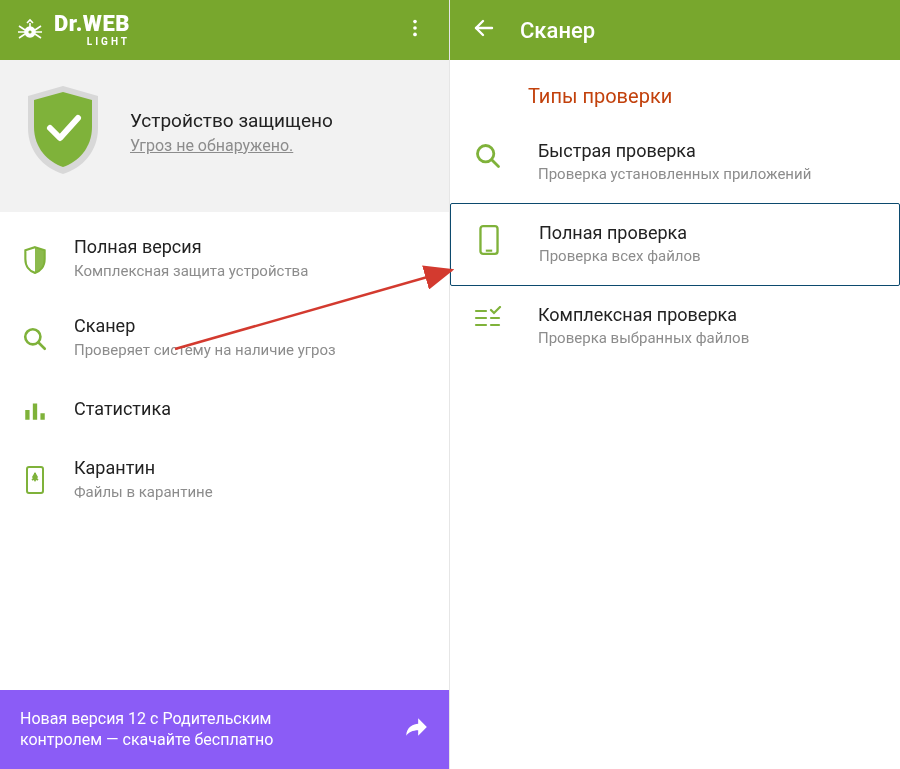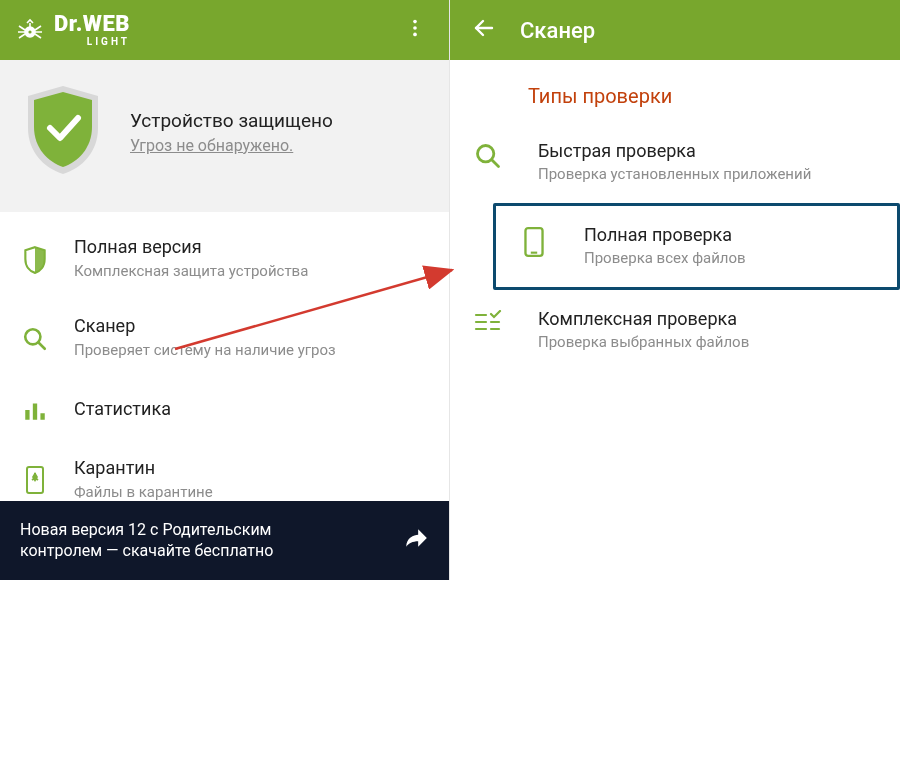--- a/index.html
+++ b/index.html
@@ -11,21 +11,21 @@
     overflow: hidden;
     position: relative;
   }
   .screens {
     display: flex;
     width: 900px;
     height: 769px;
   }
   .screen {
     width: 450px;
-    height: 580px;
+    height: 769px;
     background: #fff;
     position: relative;
     border-right: 1px solid #e6e6e6;
   }
   .screen:last-child { border-right: none; }
 
   
   .appbar {
     height: 60px;
     background: #78a72d;
@@ -74,21 +74,21 @@
     cursor: pointer;
   }
   .menu-item .mi-icon { width: 30px; display:flex; justify-content:center; margin-top:2px; }
   .menu-item .mi-text .mi-title { font-size: 18px; color: #222; }
   .menu-item .mi-text .mi-sub { font-size: 15px; color: #8c8c8c; margin-top: 4px; line-height: 1.35; max-width: 340px; }
 
   
   .footer-banner {
     position: absolute;
     left: 0; right: 0; bottom: 0;
-    background: #0f172a;
+    background: #8b5cf6;
     color: #fff;
     display: flex;
     align-items: center;
     padding: 18px 20px;
     gap: 14px;
   }
   .footer-banner .msg { font-size: 16px; line-height: 1.35; max-width: 330px; }
   .footer-banner .share { margin-left: auto; }
 
   
@@ -102,23 +102,22 @@
     align-items: flex-start;
     gap: 36px;
     padding: 18px 20px 20px 24px;
     cursor: pointer;
   }
   .scan-item .si-icon { width: 28px; display:flex; justify-content:center; margin-top:2px; }
   .scan-item .si-text .si-title { font-size: 18px; color: #222; }
   .scan-item .si-text .si-sub { font-size: 15px; color: #8c8c8c; margin-top: 4px; }
 
   .highlight-box {
-    border: 3px solid #0c4a6e;
+    border: 1px solid #0c4a6e;
     border-radius: 2px;
-    margin-left: 43px;
   }
 
   
   .arrow-overlay {
     position: absolute;
     left: 0; top: 0;
     pointer-events: none;
   }
 </style>
 </head>

